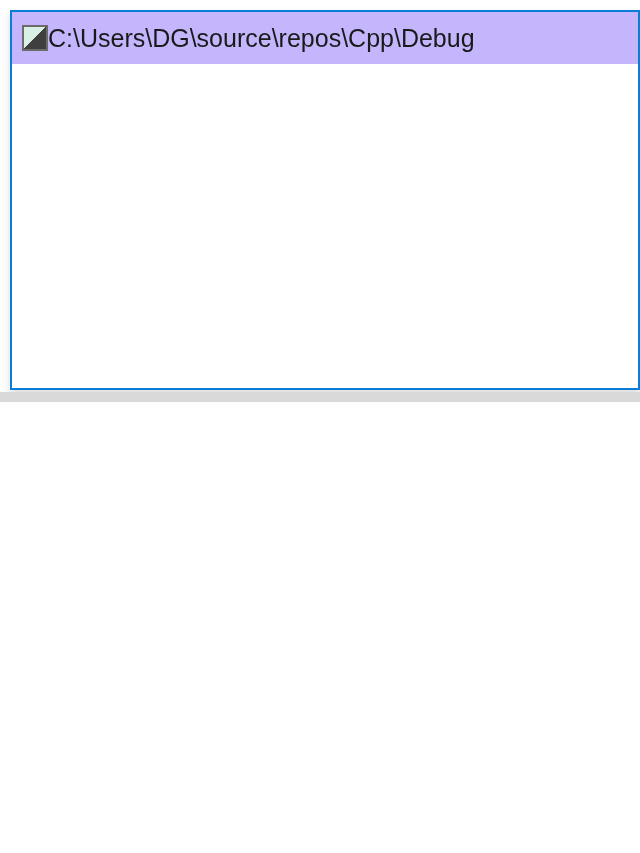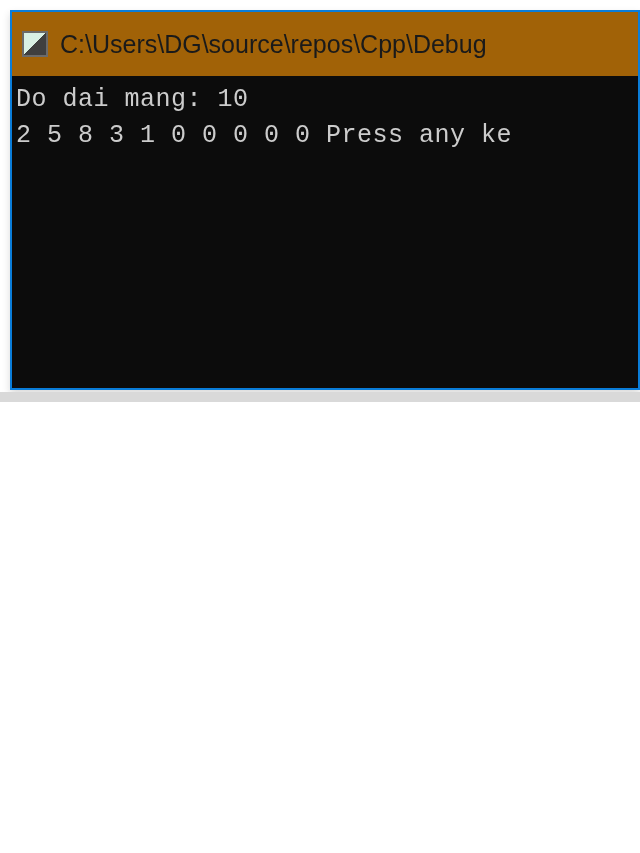--- a/index.html
+++ b/index.html
@@ -20,26 +20,25 @@
       left: 10px;
       right: 0;
       height: 380px;
       border: 2px solid #0a7dd9;
       background: #ffffff;
       display: flex;
       flex-direction: column;
       box-shadow: 0 4px 8px rgba(0,0,0,0.15);
     }
     .title-bar {
-      height: 64px;
-      background: #a16207;
+      height: 52px;
+      background: #c4b5fd;
       display: flex;
       align-items: center;
       padding: 0 10px;
-      gap: 12px;
       flex-shrink: 0;
     }
     .app-icon {
       width: 26px;
       height: 26px;
       border: 2px solid #6b6b6b;
       background: linear-gradient(135deg, #d9f0e4 0%, #d9f0e4 50%, #3f3f3f 50%, #3f3f3f 100%);
       flex-shrink: 0;
     }
     .title-text {
@@ -71,16 +70,14 @@
     }
   </style>
 </head>
 <body>
 
 <div class="window">
   <div class="title-bar">
     <div class="app-icon"></div>
     <div class="title-text">C:\Users\DG\source\repos\Cpp\Debug</div>
   </div>
-  <div class="console-area"><span>Do dai mang: 10</span>
-<span>2 5 8 3 1 0 0 0 0 0 Press any ke</span></div>
 </div>
 <div class="below-window"></div>
 
 </body></html>

